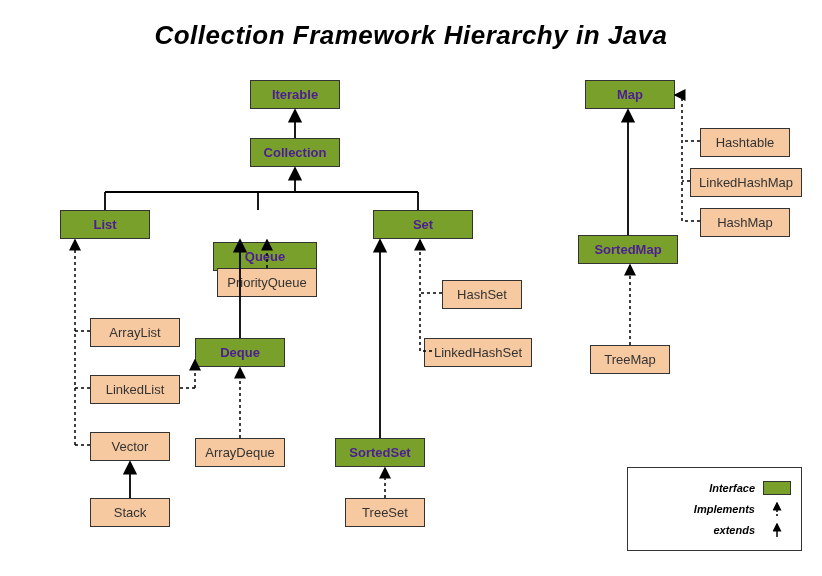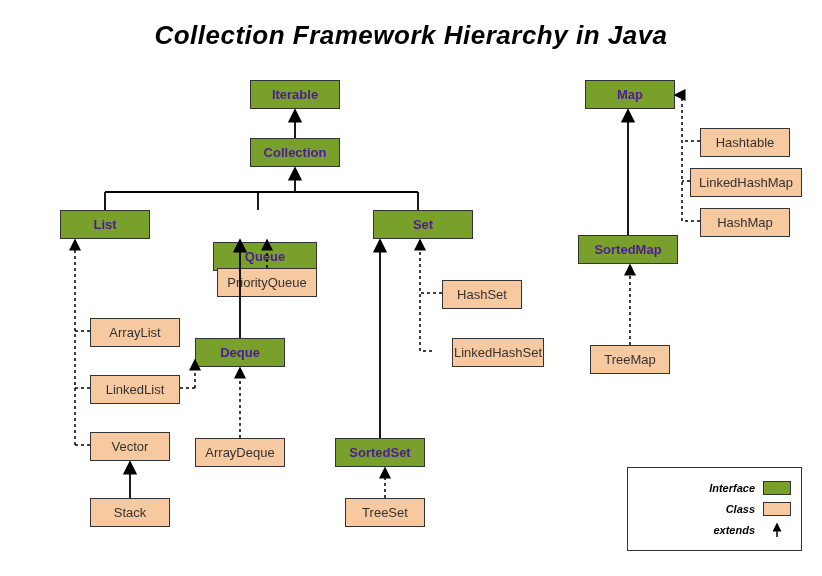--- a/index.html
+++ b/index.html
@@ -96,35 +96,42 @@
 <div class="box iface" style="left:585px; top:80px;  width:90px;">Map</div>
 <div class="box iface" style="left:578px; top:235px; width:100px;">SortedMap</div>
 
 <div class="box cls" style="left:90px;  top:318px; width:90px;">ArrayList</div>
 <div class="box cls" style="left:90px;  top:375px; width:90px;">LinkedList</div>
 <div class="box cls" style="left:90px;  top:432px; width:80px;">Vector</div>
 <div class="box cls" style="left:90px;  top:498px; width:80px;">Stack</div>
 <div class="box cls" style="left:217px; top:268px; width:100px;">PriorityQueue</div>
 <div class="box cls" style="left:195px; top:438px; width:90px;">ArrayDeque</div>
 <div class="box cls" style="left:442px; top:280px; width:80px;">HashSet</div>
-<div class="box cls" style="left:452px; top:338px; width:92px;">LinkedHashSet</div>
+<div class="box cls" style="left:424px; top:338px; width:108px;">LinkedHashSet</div>
 <div class="box cls" style="left:345px; top:498px; width:80px;">TreeSet</div>
 <div class="box cls" style="left:590px; top:345px; width:80px;">TreeMap</div>
 <div class="box cls" style="left:700px; top:128px; width:90px;">Hashtable</div>
 <div class="box cls" style="left:690px; top:168px; width:112px;">LinkedHashMap</div>
 <div class="box cls" style="left:700px; top:208px; width:90px;">HashMap</div>
 
 <div class="legend">
   <div class="legend-row">
     <span class="lbl">Interface</span>
     <span class="swatch iface"></span>
   </div>
   <div class="legend-row">
-    <span class="lbl">Class</span>
-    <span class="swatch cls"></span>
+    <span class="lbl">Implements</span>
+    <svg>
+        <defs>
+          <marker id="lah" markerWidth="6" markerHeight="6" refX="5" refY="3" orient="auto">
+            <path d="M0,0 L6,3 L0,6 Z" fill="#000"></path>
+          </marker>
+        </defs>
+        <line x1="14" y1="16" x2="14" y2="3" stroke="#000" stroke-width="1.5" stroke-dasharray="2,2" marker-end="url(#lah)"></line>
+      </svg>
   </div>
   <div class="legend-row">
     <span class="lbl">extends</span>
     <svg>
         <defs>
           <marker id="lah2" markerWidth="6" markerHeight="6" refX="5" refY="3" orient="auto">
             <path d="M0,0 L6,3 L0,6 Z" fill="#000"></path>
           </marker>
         </defs>
         <line x1="14" y1="16" x2="14" y2="3" stroke="#000" stroke-width="1.5" marker-end="url(#lah2)"></line>

